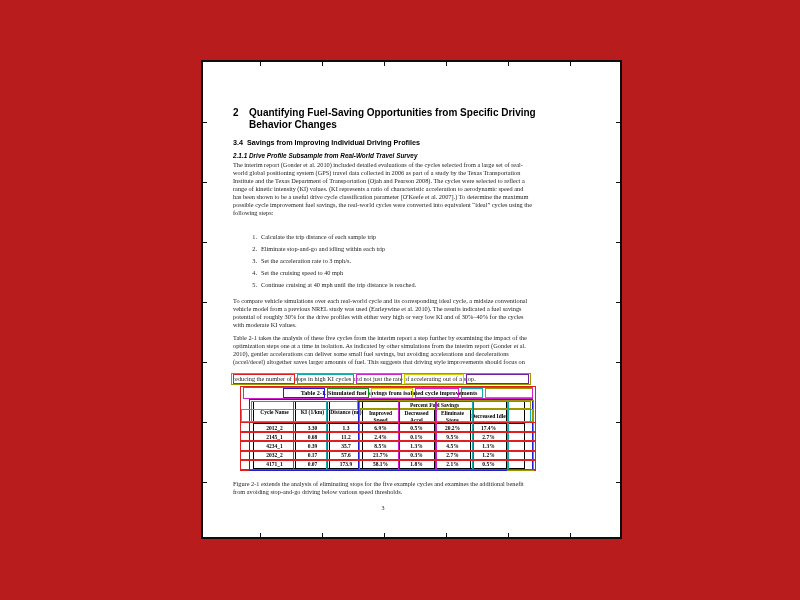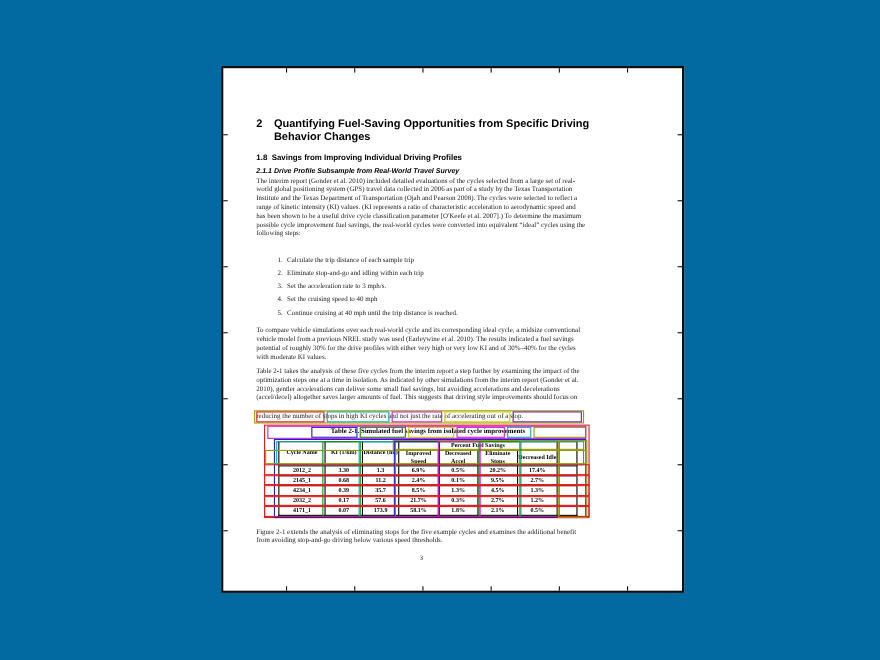--- a/index.html
+++ b/index.html
@@ -1,16 +1,16 @@
 <!DOCTYPE html>
 <html><head>
 <meta charset="utf-8">
 <style>
   html,body{margin:0;padding:0;background:#ffffff;}
-  #canvas{position:relative;width:800px;height:600px;background:#0369a1;overflow:hidden;
+  #canvas{position:relative;width:800px;height:600px;background:#b91c1c;overflow:hidden;
           font-family:"Liberation Serif", serif;}
   #frame{position:absolute;left:201px;top:60px;width:421px;height:479px;
          border:2px solid #0d0d0d;box-sizing:border-box;background:#ffffff;}
   .tick{position:absolute;background:#111;}
   .tick.v{width:1px;height:4px;}
   .tick.h{width:4px;height:1px;}
 
   .abs{position:absolute;}
   .h1{font-family:"Liberation Sans",sans-serif;font-weight:bold;font-size:10px;
       line-height:12px;color:#000;}
@@ -52,21 +52,21 @@
 <body>
 
 <div id="canvas">
   <div id="frame">
 
     <div class="abs h1" style="left:30px;top:45px;width:350px;">
       <span class="num">2</span><span style="display:inline-block;width:324px;vertical-align:top;">Quantifying Fuel-Saving Opportunities from Specific Driving Behavior Changes</span>
     </div>
 
     <div class="abs h2" style="left:30px;top:76px;width:340px;">
-      <span class="num">1.8</span><span>Savings from Improving Individual Driving Profiles</span>
+      <span class="num">3.4</span><span>Savings from Improving Individual Driving Profiles</span>
     </div>
 
     <div class="abs h3" style="left:30px;top:90px;width:340px;">
       <span class="num">2.1.1</span><span>Drive Profile Subsample from Real-World Travel Survey</span>
     </div>
 
     <div class="abs body-text" style="left:30px;top:99px;width:300px;height:64px;overflow:hidden;">The interim report (Gonder et al. 2010) included detailed evaluations of the cycles selected from a large set of real-world global positioning system (GPS) travel data collected in 2006 as part of a study by the Texas Transportation Institute and the Texas Department of Transportation (Ojah and Pearson 2008). The cycles were selected to reflect a range of kinetic intensity (KI) values. (KI represents a ratio of characteristic acceleration to aerodynamic speed and has been shown to be a useful drive cycle classification parameter [O'Keefe et al. 2007].) To determine the maximum possible cycle improvement fuel savings, the real-world cycles were converted into equivalent “ideal” cycles using the following steps:</div>
 
     <div class="abs" style="left:44px;top:171px;width:286px;">
       <div class="list-item" style="position:absolute;top:0px;">

